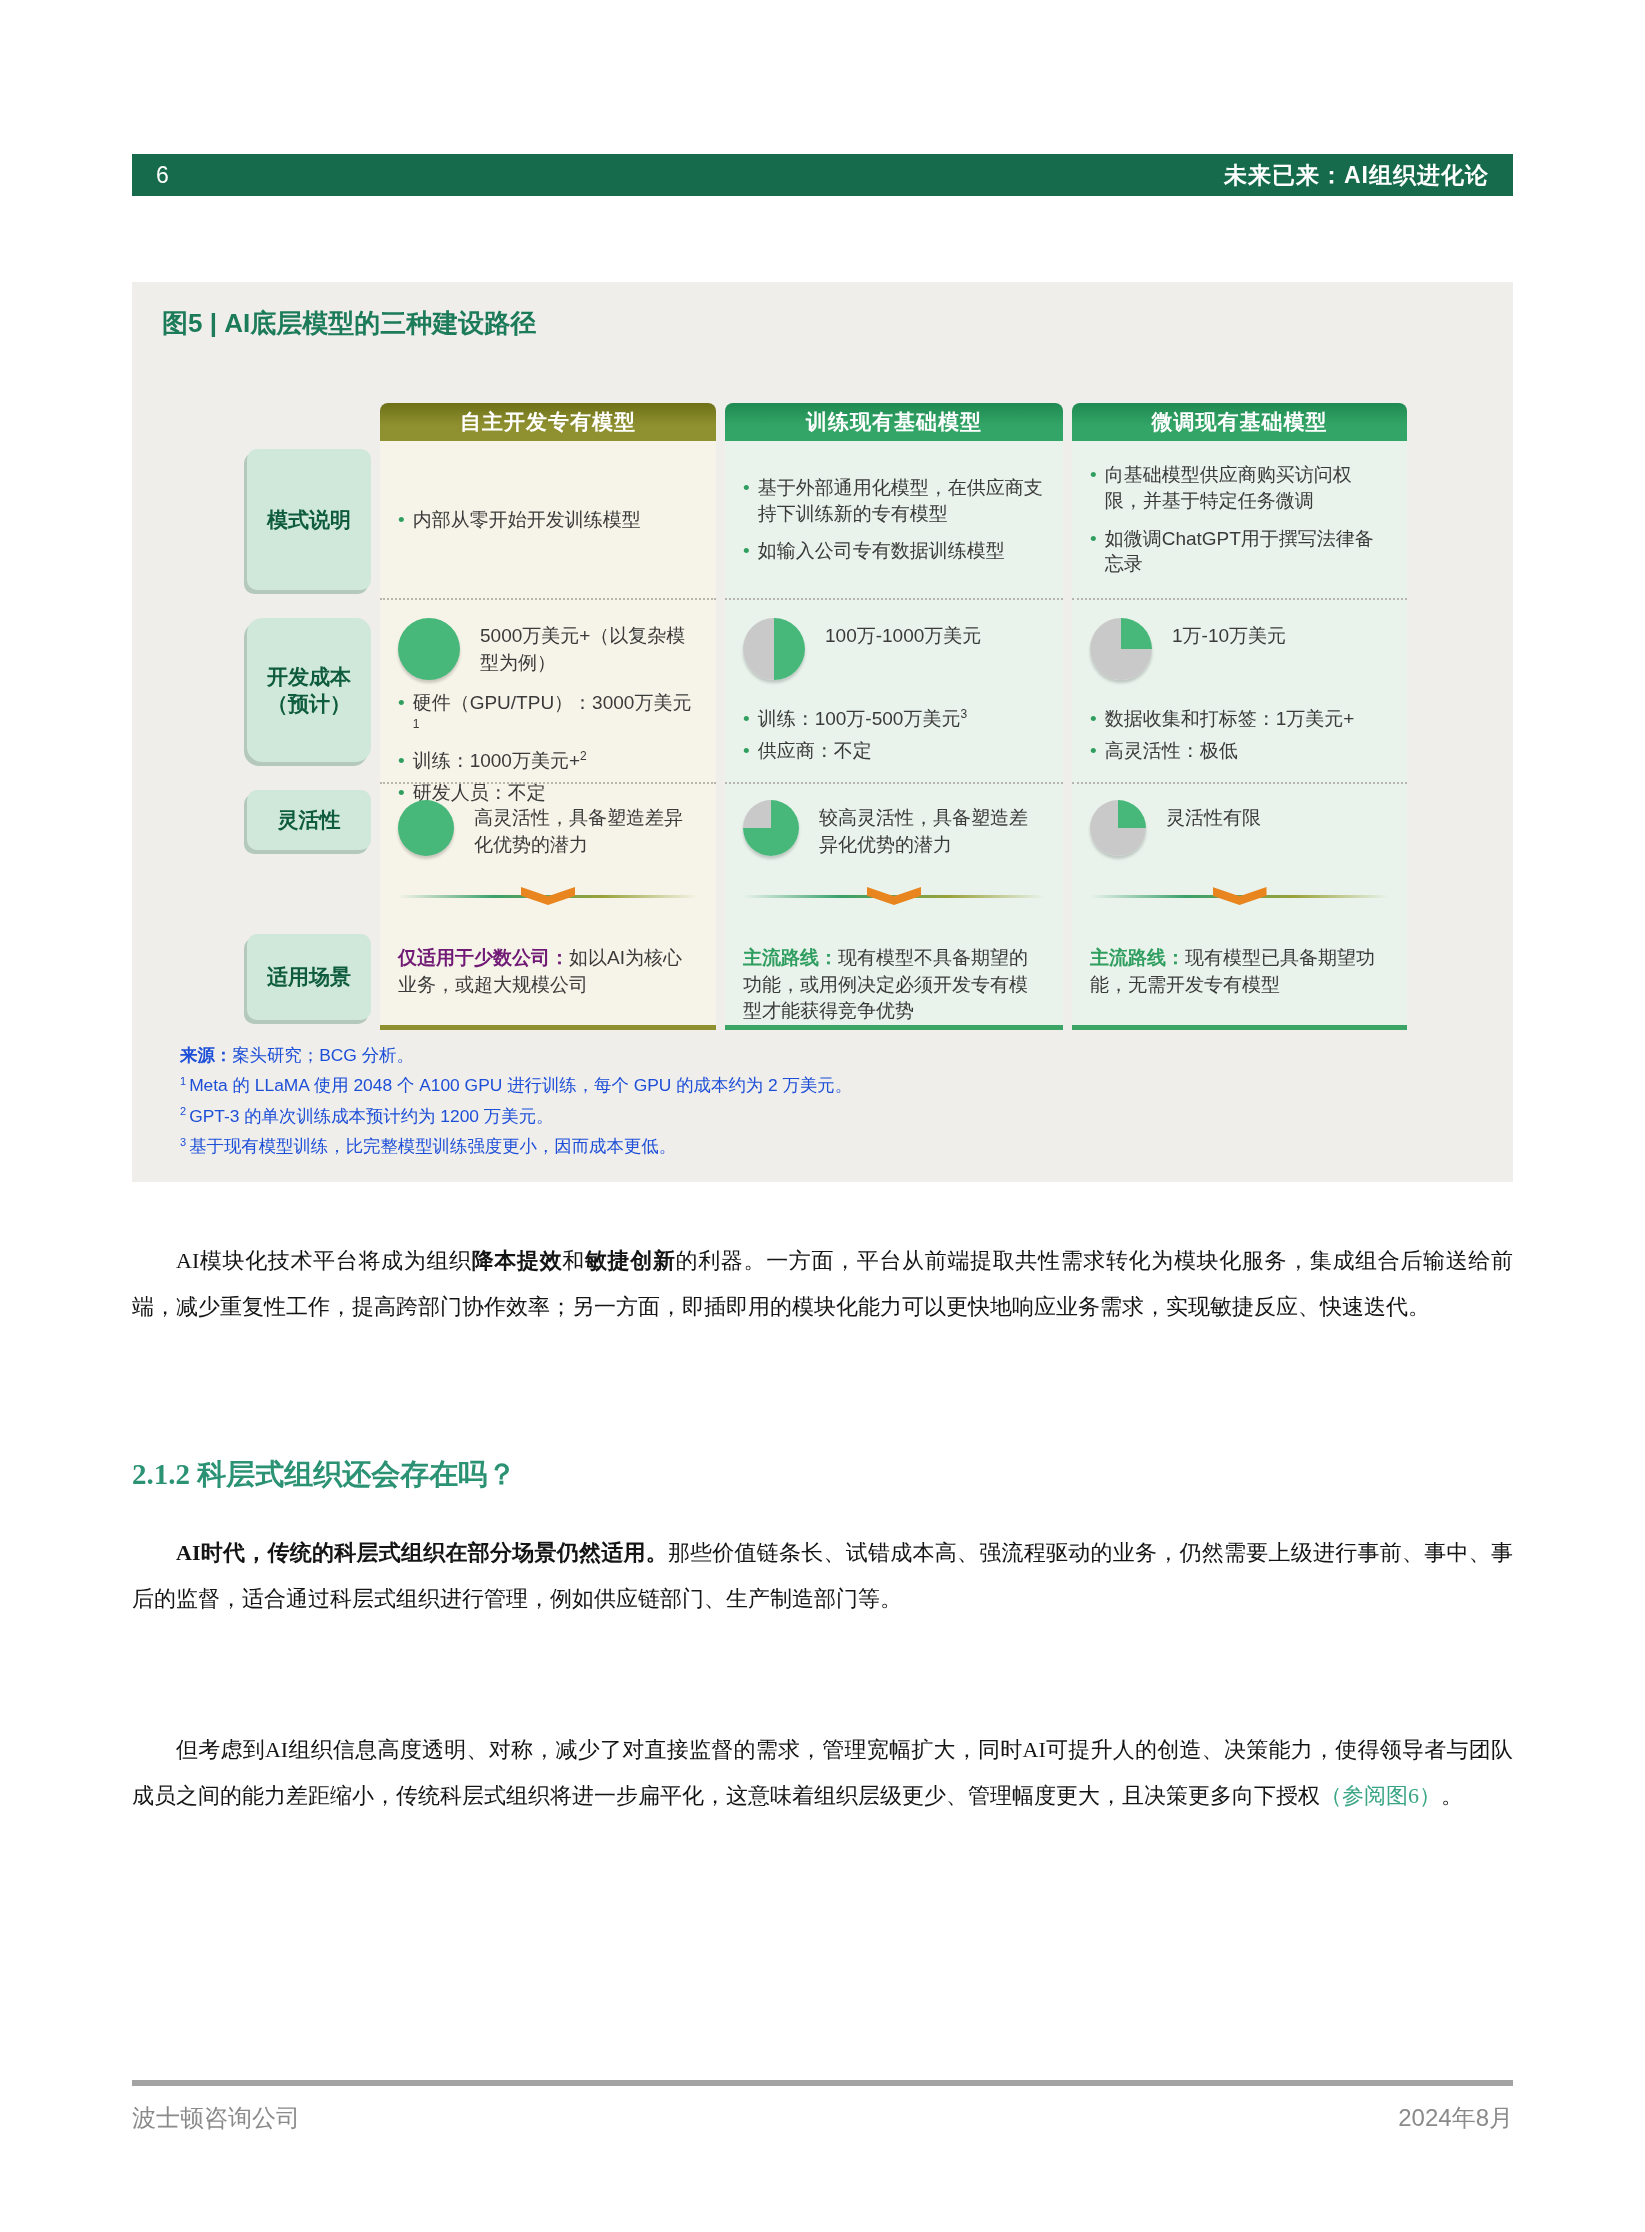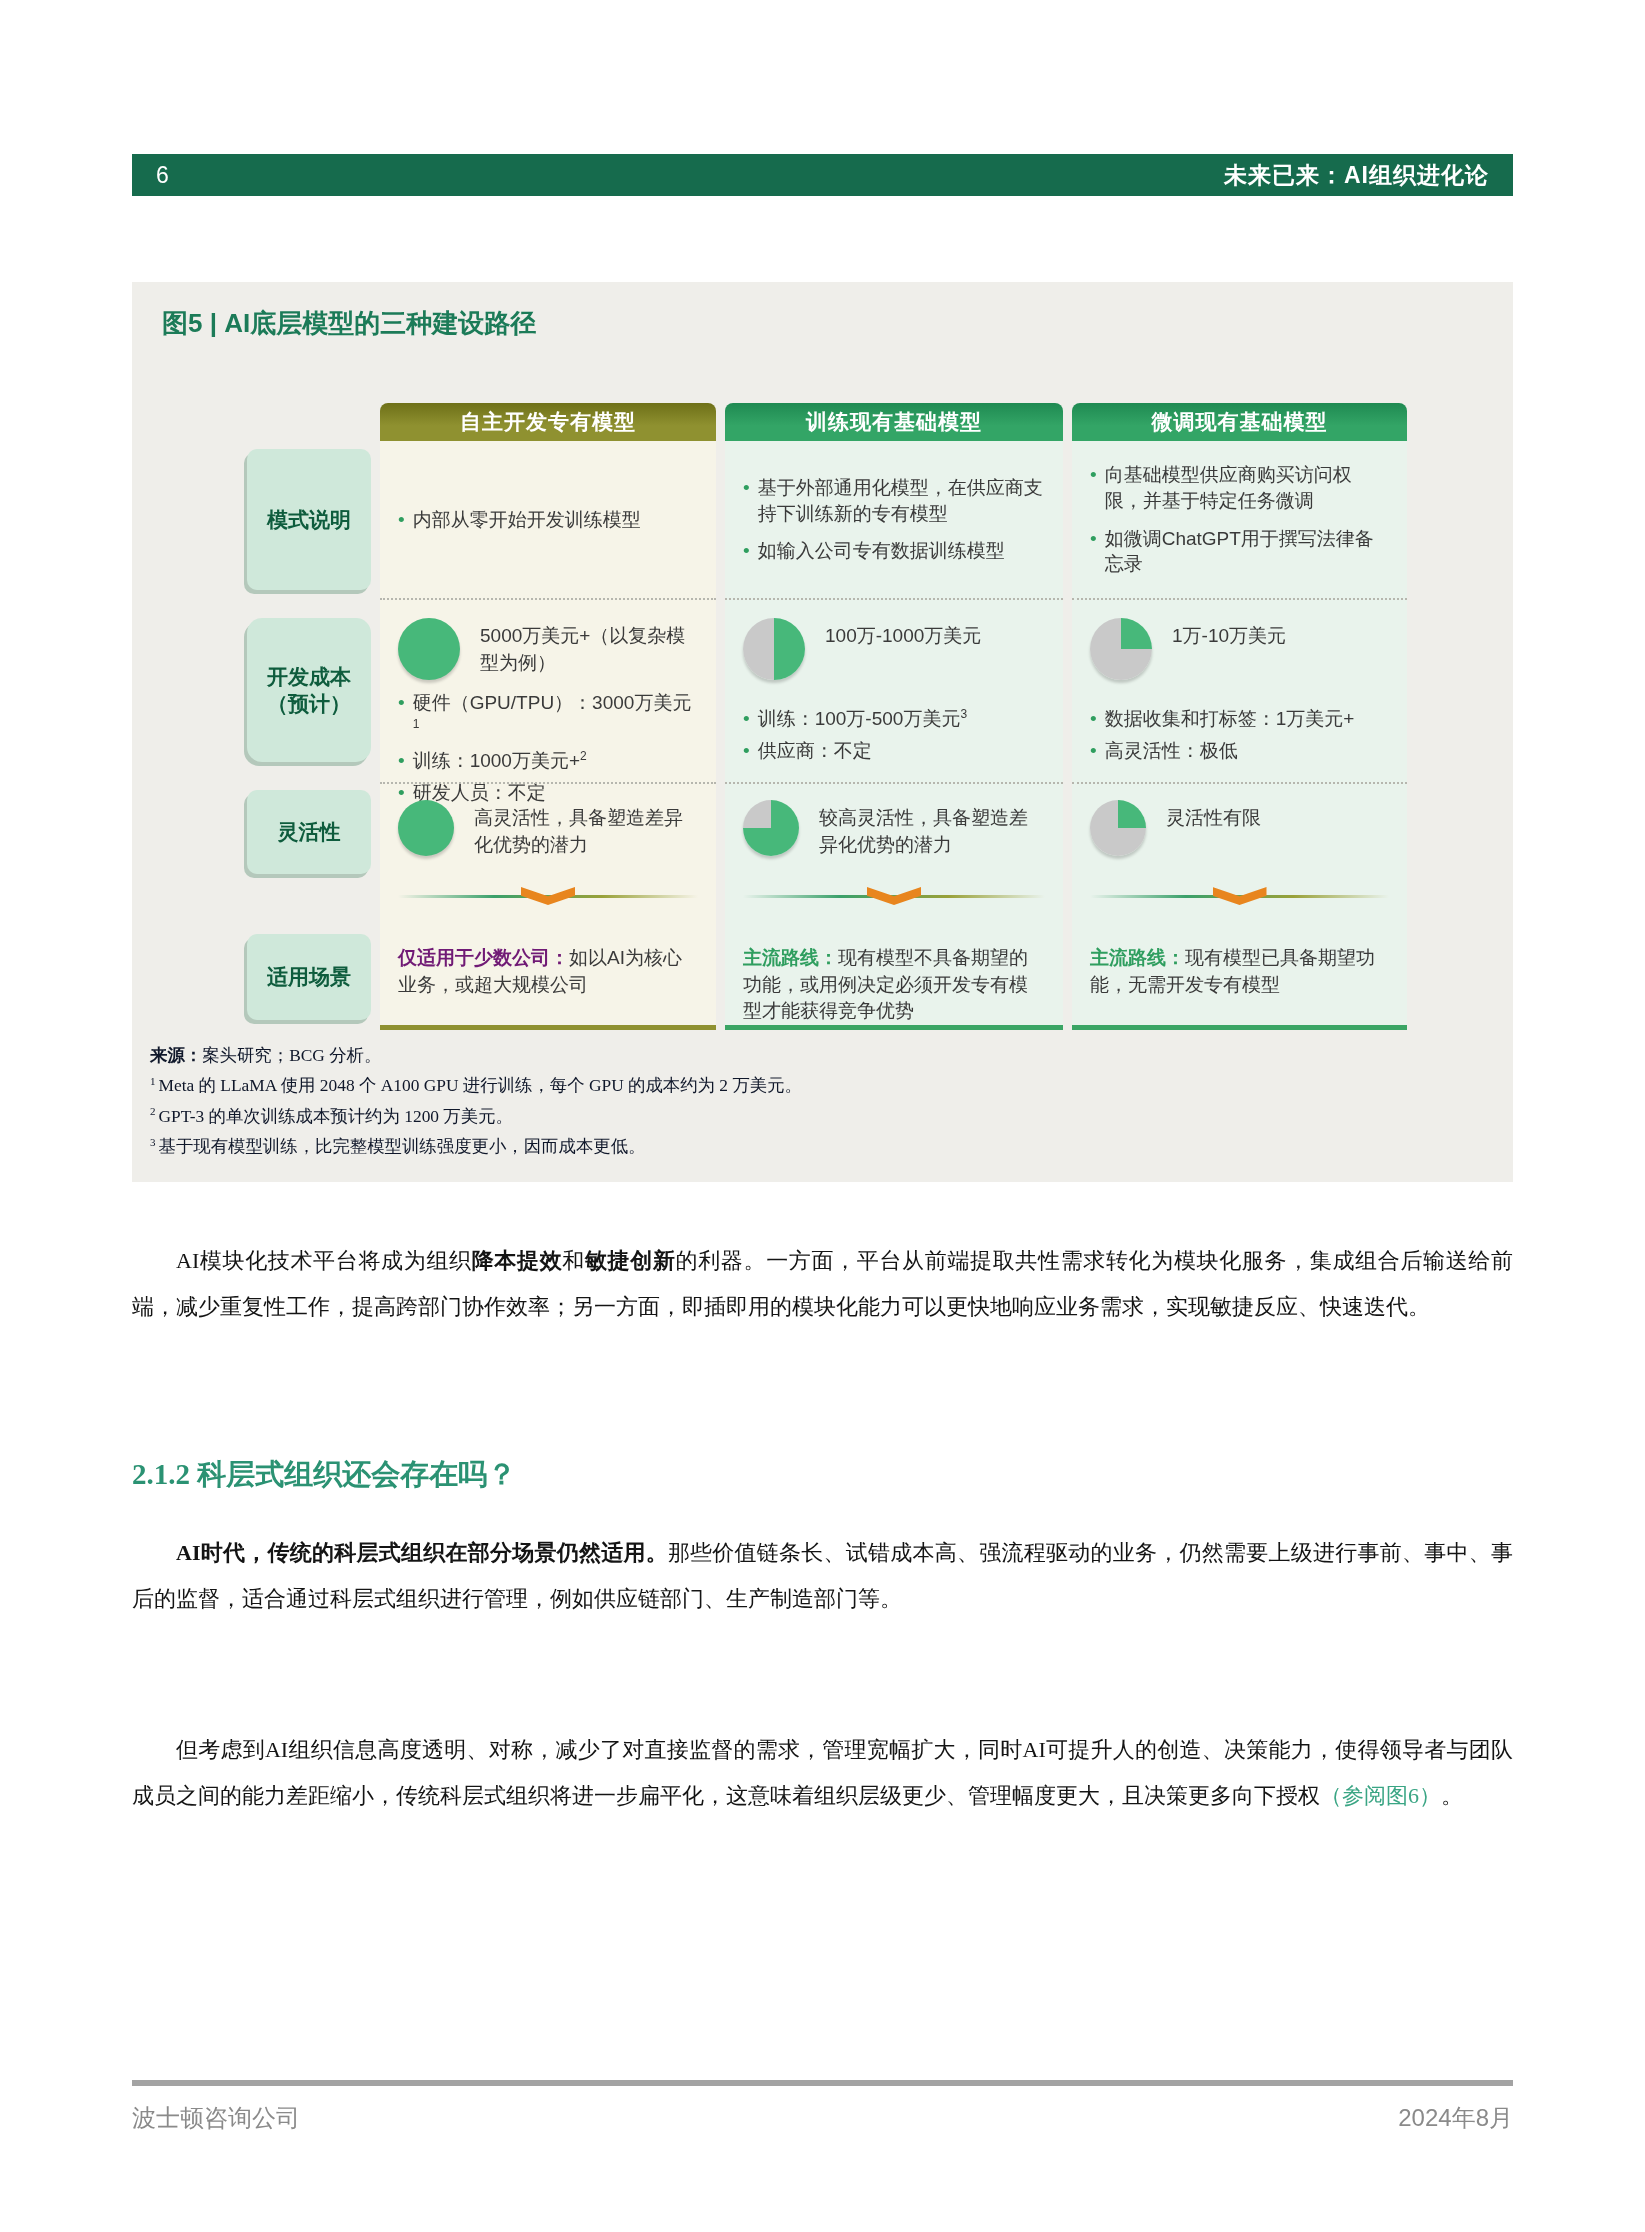--- a/index.html
+++ b/index.html
@@ -22,21 +22,21 @@
   
   .label-col{width:124px;display:flex;flex-direction:column;}
   .label-spacer{height:38px;}
   .label-sec{display:flex;align-items:center;}
   .label-sec.h1{height:157px;}.label-sec.h2{height:184px;}
   .label-sec.h3{height:147px;align-items:flex-start;padding-top:8px;box-sizing:border-box;}
   .label-sec.h4{height:96px;}
   .label-box{background:#cfe8da;border-radius:10px;box-shadow:-3px 4px 0 rgba(148,180,161,0.65);
              width:100%;display:flex;align-items:center;justify-content:center;text-align:center;
              color:#0e5c3d;font-weight:bold;font-size:21px;white-space:pre-line;line-height:1.3;}
-  .label-box.b1{height:141px;}.label-box.b2{height:144px;border-radius:15px;}.label-box.b3{height:84px;}.label-box.b4{height:86px;}
+  .label-box.b1{height:141px;}.label-box.b2{height:144px;border-radius:15px;}.label-box.b3{height:60px;}.label-box.b4{height:86px;}
 
   
   .col{width:336px;display:flex;flex-direction:column;}
   .tab{height:38px;border-radius:8px 8px 0 0;display:flex;align-items:center;justify-content:center;
        color:#fff;font-size:21px;font-weight:bold;letter-spacing:1px;}
   .tab.olive{background:linear-gradient(180deg,#6e7018 0%,#8f9130 60%);}
   .tab.green{background:linear-gradient(180deg,#1f8a52 0%,#33a566 60%);}
   .colbody{flex:1;}
   .colbody.cream{background:#f6f4e8;border-bottom:5px solid #8f9130;}
   .colbody.mint{background:#e9f3ec;border-bottom:5px solid #3aa564;}
@@ -59,21 +59,21 @@
   .divider{position:absolute;left:18px;right:18px;bottom:24px;height:18px;}
   .divider .line{position:absolute;left:0;right:0;top:8px;height:3px;
         background:linear-gradient(90deg,rgba(58,160,106,0) 0%,#3aa06a 32%,#99a139 68%,rgba(153,161,57,0) 100%);}
   .chevron{position:absolute;left:50%;top:0;transform:translateX(-50%);width:54px;height:18px;
         background:#e8851e;clip-path:polygon(0 0,50% 52%,100% 0,100% 48%,50% 100%,0 48%);}
 
   .lead{font-weight:bold;}
   .lead.olive{color:#701a75;}
   .lead.green{color:#2f9e5f;}
 
-  .source{position:absolute;left:18px;top:758px;font-size:17.4px;color:#0f172a;line-height:1.75;font-family:Liberation Serif, serif;}
+  .source{position:absolute;left:48px;top:758px;font-size:17.4px;color:#1d4ed8;line-height:1.75;}
   .source .src-label{font-weight:bold;}
   .source sup{font-size:11px;margin-right:3px;}
 
   
   .para{position:absolute;left:132px;width:1381px;
         font-family:"Liberation Serif","DejaVu Serif",serif;
         font-size:22px;line-height:46px;color:#141414;text-align:justify;text-indent:2em;margin:0;}
   .para b{font-weight:bold;}
   .p1{top:1238px;}
   .section-heading{position:absolute;left:132px;top:1455px;margin:0;

